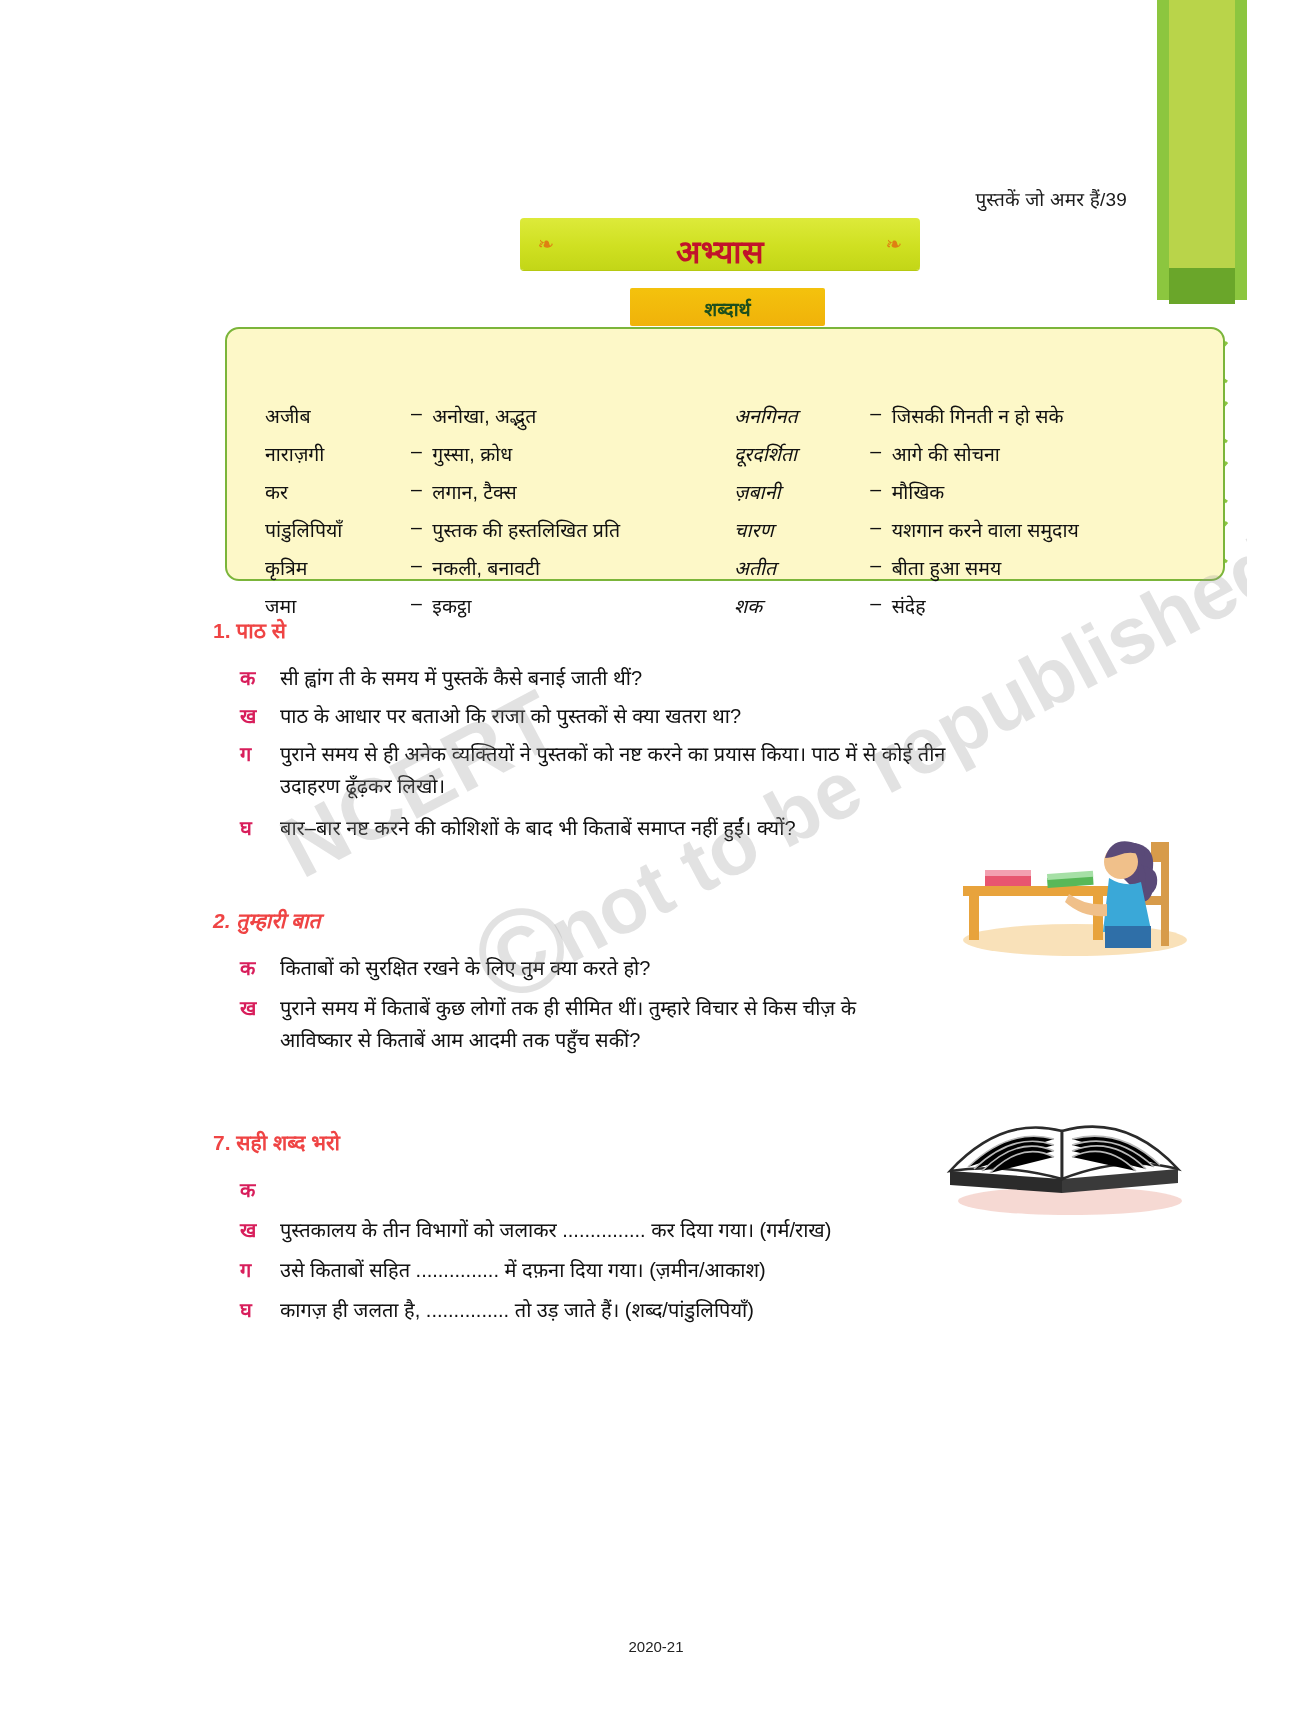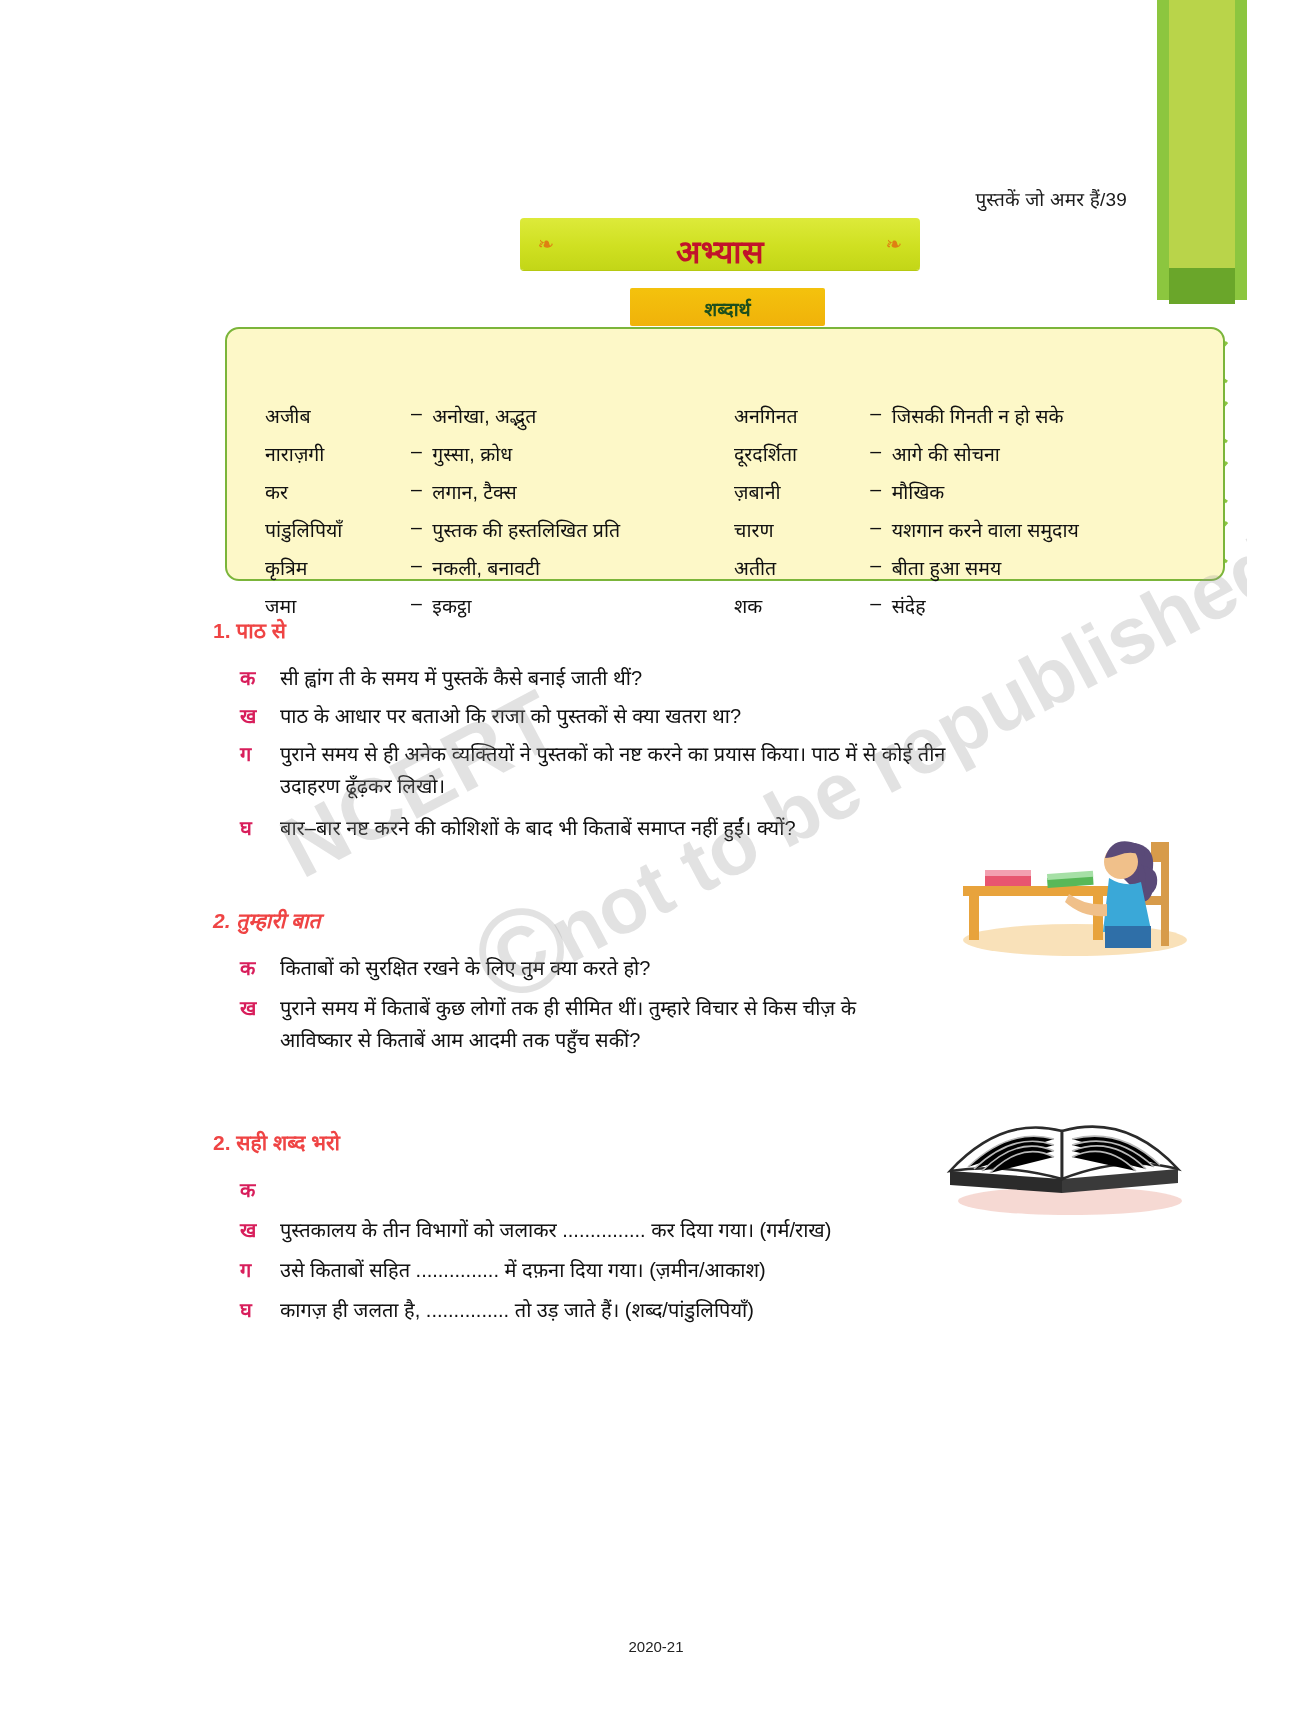--- a/index.html
+++ b/index.html
@@ -155,21 +155,21 @@
   .gloss-row {
     display: flex;
     height: 38px;
     align-items: flex-start;
     font-size: 19.5px;
     color: #111;
   }
   .g-term { width: 150px; }
   .g-dash { width: 22px; }
   .g-def  { width: 310px; }
-  .g-term2 { width: 140px; }
+  .g-term2 { width: 140px; font-style: italic; }
   .g-dash2 { width: 22px; }
   .g-def2  { width: 320px; }
 
   
   .sec-head {
     position: absolute;
     left: 148px;
     font-size: 21px;
     font-weight: bold;
     color: #ef4444;
@@ -377,21 +377,21 @@
 
   <div class="q-item" style="top:952px; left:175px; width:700px;">
     <span class="q-mark">क</span>
     <span class="q-text">किताबों को सुरक्षित रखने के लिए तुम क्या करते हो?</span>
   </div>
   <div class="q-item" style="top:992px; left:175px; width:660px;">
     <span class="q-mark">ख</span>
     <span class="q-text">पुराने समय में किताबें कुछ लोगों तक ही सीमित थीं। तुम्हारे विचार से किस चीज़ के आविष्कार से किताबें आम आदमी तक पहुँच सकीं?</span>
   </div>
 
-  <div class="sec-head" style="top:1128px;">2. सही शब्द भरो</div>
+  <div class="sec-head" style="top:1128px;">7. सही शब्द भरो</div>
 
   <div class="q-item" style="top:1174px; left:175px; width:800px;">
     <span class="q-mark">क</span>
   </div>
   <div class="q-item" style="top:1214px; left:175px; width:840px;">
     <span class="q-mark">ख</span>
     <span class="q-text">पुस्तकालय के तीन विभागों को जलाकर ............... कर दिया गया। (गर्म/राख)</span>
   </div>
   <div class="q-item" style="top:1254px; left:175px; width:820px;">
     <span class="q-mark">ग</span>

